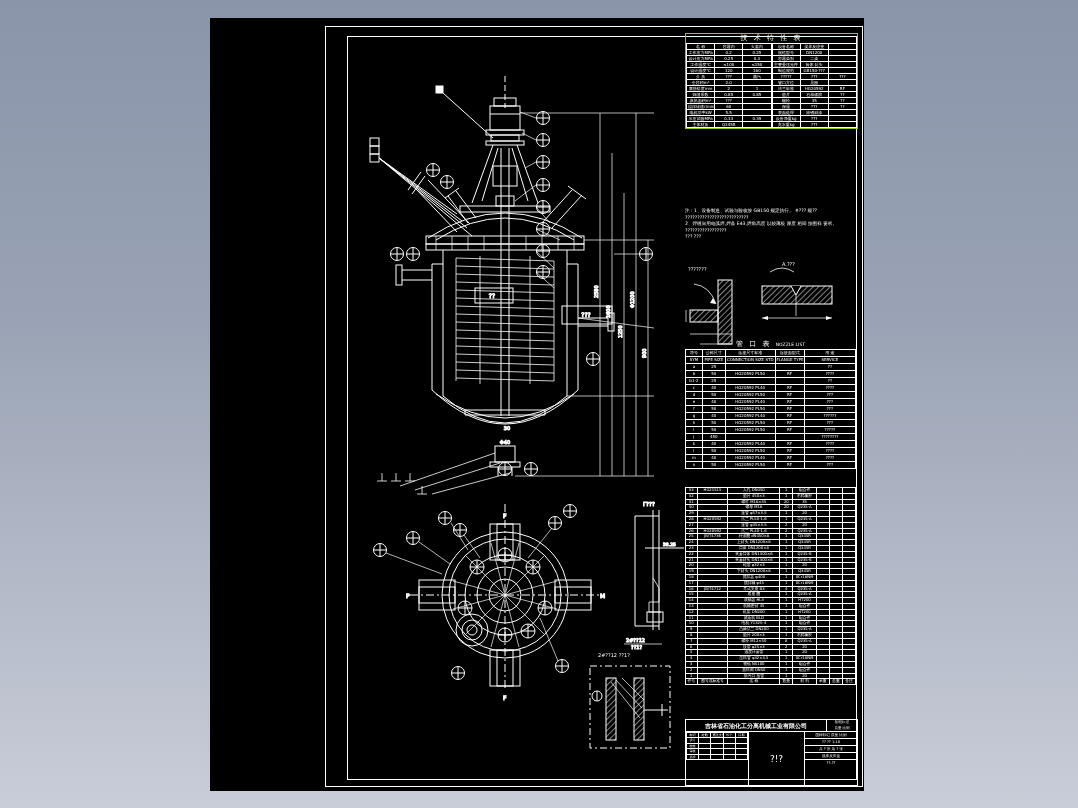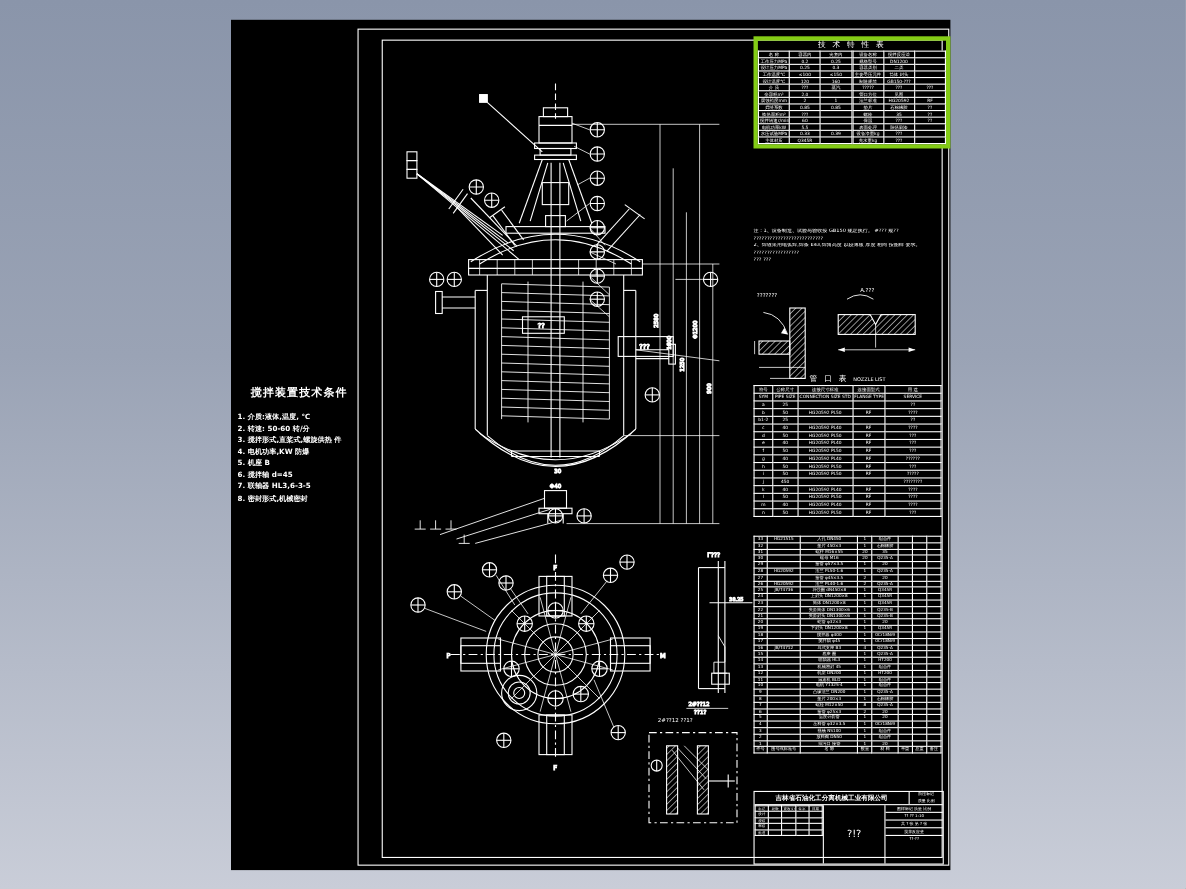--- a/index.html
+++ b/index.html
@@ -22,21 +22,21 @@
   .tech-notes .tn-line{font-size:6.5px;line-height:10.5px;white-space:nowrap;overflow:hidden;font-weight:bold;}
   
   table.tbl{border-collapse:collapse;width:100%;table-layout:fixed;background:#000;}
   table.tbl td,table.tbl th{
     border:1px solid #fff;color:#fff;font-weight:normal;
     font-size:4px;line-height:5px;height:5px;padding:0 1px;
     white-space:nowrap;overflow:hidden;text-align:center;
   }
   .tbl-title{font-size:7px;text-align:center;letter-spacing:2px;line-height:9px;white-space:nowrap;}
   .tbl-title .en{font-size:4.5px;letter-spacing:0;}
-  .tech-wrap{left:475px;top:15px;width:171px;border:4px solid #84cc16;}
+  .tech-wrap{left:475px;top:15px;width:171px;border:1px solid #84cc16;}
   .tech-cols{display:flex;}
   .tech-cols>div{flex:1;}
   .notes-wrap{left:475px;top:190px;width:171px;}
   .notes-wrap .note-line{font-size:4.6px;line-height:6.5px;white-space:nowrap;overflow:hidden;}
   .nozzle-wrap{left:475px;top:322px;width:171px;}
   .nozzle-wrap table.tbl td:nth-child(1){width:9%;}
   .nozzle-wrap table.tbl td:nth-child(2){width:13%;}
   .nozzle-wrap table.tbl td:nth-child(3){width:30%;}
   .nozzle-wrap table.tbl td:nth-child(4){width:17%;}
   .nozzle-wrap table.tbl td:nth-child(5){width:31%;}
@@ -438,33 +438,20 @@
     </g>
   </svg>
 
   <div class="overlay" style="left:478px;top:248px;font-size:5px;">???????</div>
   <div class="overlay" style="left:572px;top:243px;font-size:5px;">A.???</div>
   <div class="overlay" style="left:388px;top:634px;font-size:5px;">
     <span>2#??12</span>
     <span>??1?</span>
   </div>
 
-  <div class="overlay tech-notes">
-    <div class="tn-title">搅拌装置技术条件</div>
-    <div>
-        <div class="tn-line">1. 介质:液体,温度,   ℃</div>
-        <div class="tn-line">2. 转速: 50-60    转/分</div>
-        <div class="tn-line">3. 搅拌形式,直桨式,螺旋供热  件</div>
-        <div class="tn-line">4. 电机功率,KW  防爆</div>
-        <div class="tn-line">5. 机座   B</div>
-        <div class="tn-line">6. 搅拌轴 d=45</div>
-        <div class="tn-line">7. 联轴器 HL3,6-3-5</div>
-        <div class="tn-line">8. 密封形式,机械密封</div>
-      </div>
-  </div>
 
   <div class="overlay tech-wrap">
     <div class="tbl-title">技 术 特 性 表</div>
     <div class="tech-cols">
       <div>
           <table class="tbl">
             <tbody>
               <tr>
                 <td>名 称</td>
                 <td>容器内</td>

